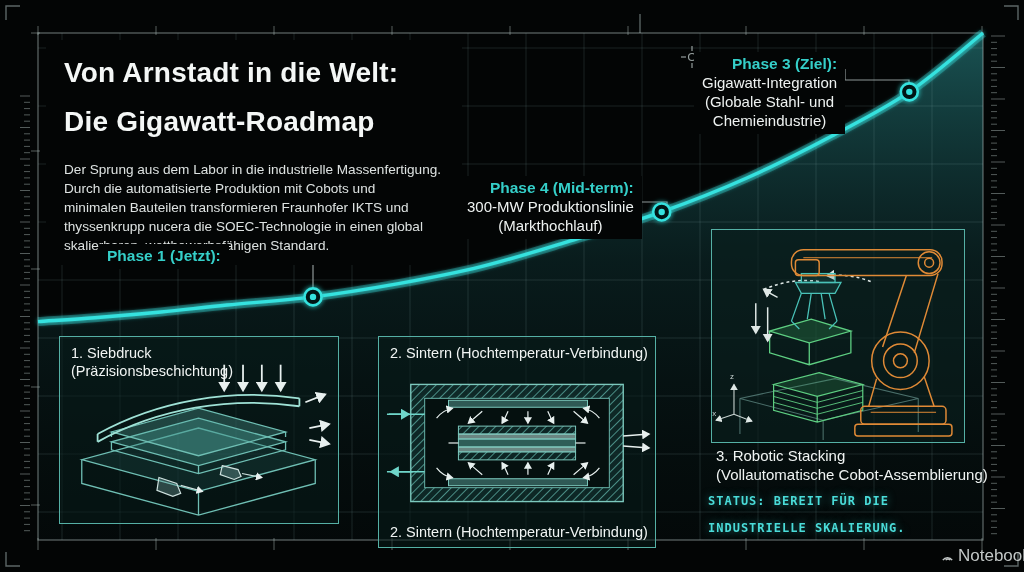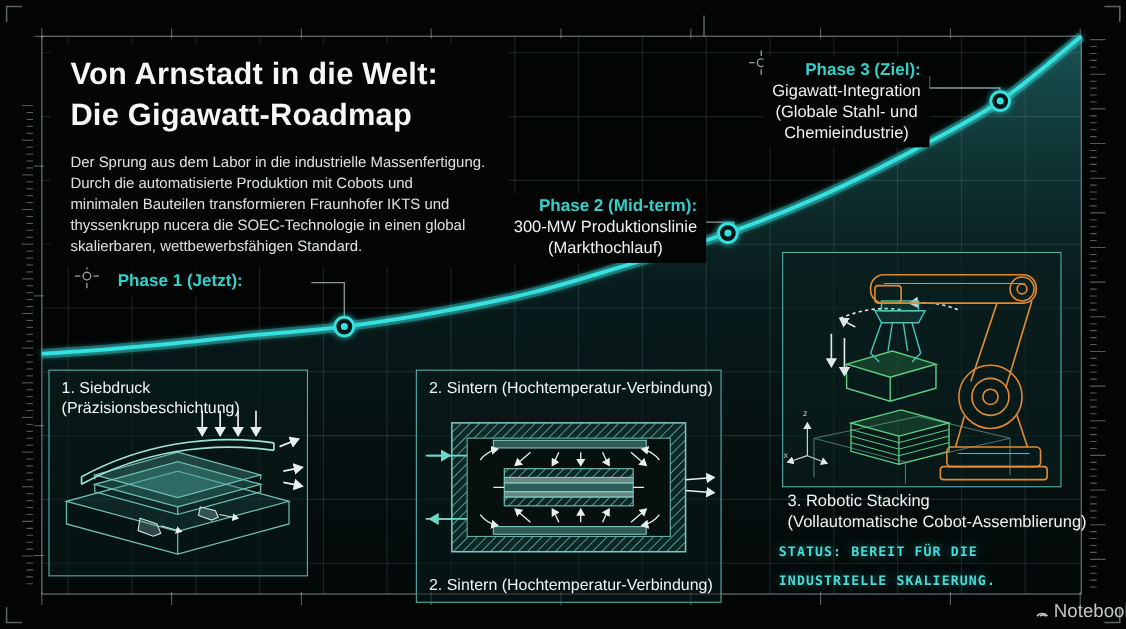--- a/index.html
+++ b/index.html
@@ -4,32 +4,32 @@
 <style>
   html,body{margin:0;padding:0;background:#030505;}
   #stage{position:relative;width:1024px;height:572px;background:#030505;overflow:hidden;
          font-family:"Liberation Sans",sans-serif;color:#e9eeed;}
   svg{display:block}
   #chart-svg{position:absolute;left:0;top:0;z-index:1;}
   .abs{position:absolute;z-index:2;}
   .pre{white-space:pre-line;}
   
   #header-block{left:46px;top:40px;width:380px;background:#030505;padding:8px 18px 10px 18px;}
-  #main-title{font-size:28px;line-height:38px;font-weight:700;letter-spacing:.2px;color:#f4f7f6;}
+  #main-title{font-size:28px;line-height:49px;font-weight:700;letter-spacing:.2px;color:#f4f7f6;}
   #intro-text{margin-top:14px;font-size:13.6px;line-height:19px;color:#dde2e1;}
   
   .phase-block{background:#030505;padding:2px 8px 4px 8px;}
   .phase-head{font-size:15.5px;font-weight:700;color:#35cfc9;line-height:19px;text-align:right;}
   .phase-body{font-size:15px;line-height:19px;color:#eef2f1;text-align:center;}
   #phase-1{left:99px;top:244px;}
   #phase-2{left:459px;top:176px;}
   #phase-3{left:694px;top:52px;}
   
   .panel{border:1.5px solid #55b0a5;background:rgba(8,27,25,.55);box-sizing:border-box;}
-  #panel-1{left:44px;top:336px;width:236px;height:188px;}
+  #panel-1{left:59px;top:336px;width:280px;height:188px;}
   #panel-2{left:378px;top:336px;width:278px;height:212px;}
   #panel-3{left:711px;top:229px;width:254px;height:214px;background:rgba(10,31,29,.62);}
   .panel-caption{position:absolute;left:11px;top:7px;font-size:14.5px;line-height:18px;color:#f0f4f3;z-index:3;}
   .panel-caption.bottom{top:auto;bottom:6px;}
   #panel-3-caption{left:716px;top:446px;font-size:15px;line-height:19px;color:#f0f4f3;}
   .ill{position:absolute;left:0;top:0;width:100%;height:100%;}
   
   #status-block{left:708px;top:488px;font-family:"DejaVu Sans Mono","Liberation Mono",monospace;
       font-size:12px;line-height:27px;font-weight:700;letter-spacing:1px;color:#4adcd9;
       text-shadow:0 0 9px rgba(70,220,215,.5);}
@@ -296,21 +296,21 @@
 Durch die automatisierte Produktion mit Cobots und
 minimalen Bauteilen transformieren Fraunhofer IKTS und
 thyssenkrupp nucera die SOEC-Technologie in einen global
 skalierbaren, wettbewerbsfähigen Standard.</div>
   </div>
 
   <div class="abs phase-block" id="phase-1">
     <div class="phase-head">Phase 1 (Jetzt):</div>
   </div>
   <div class="abs phase-block" id="phase-2">
-    <div class="phase-head">Phase 2 (Mid-term):</div>
+    <div class="phase-head">Phase 4 (Mid-term):</div>
     <div class="phase-body pre">300-MW Produktionslinie
 (Markthochlauf)</div>
   </div>
   <div class="abs phase-block" id="phase-3">
     <div class="phase-head">Phase 3 (Ziel):</div>
     <div class="phase-body pre">Gigawatt-Integration
 (Globale Stahl- und
 Chemieindustrie)</div>
   </div>
 

